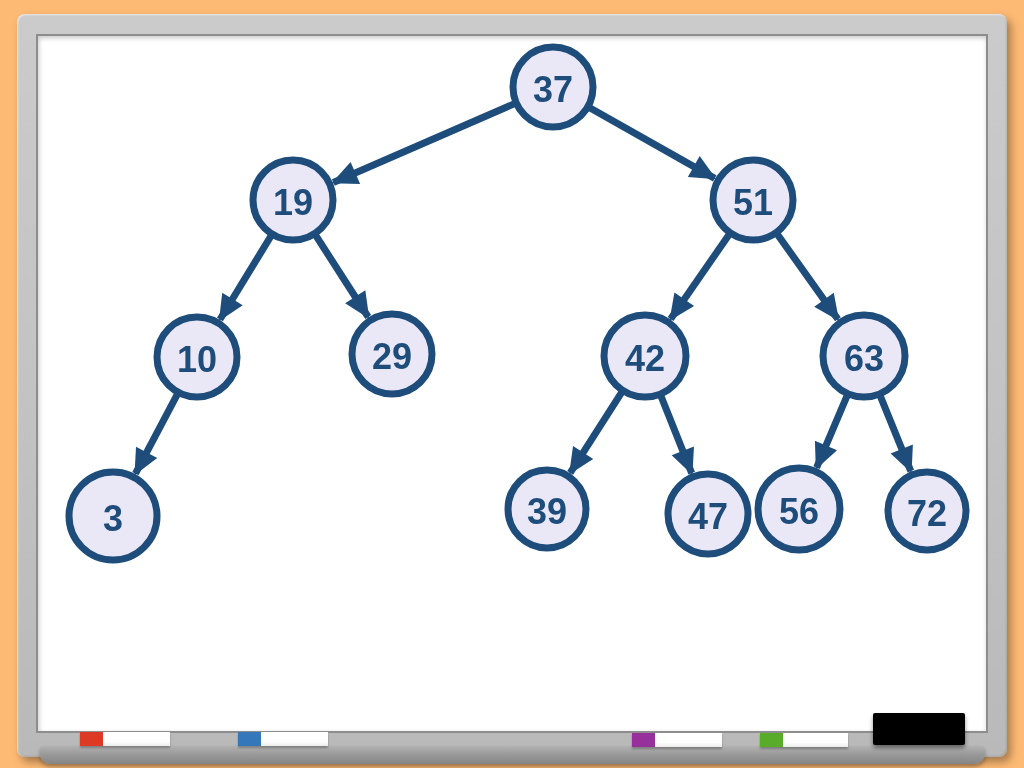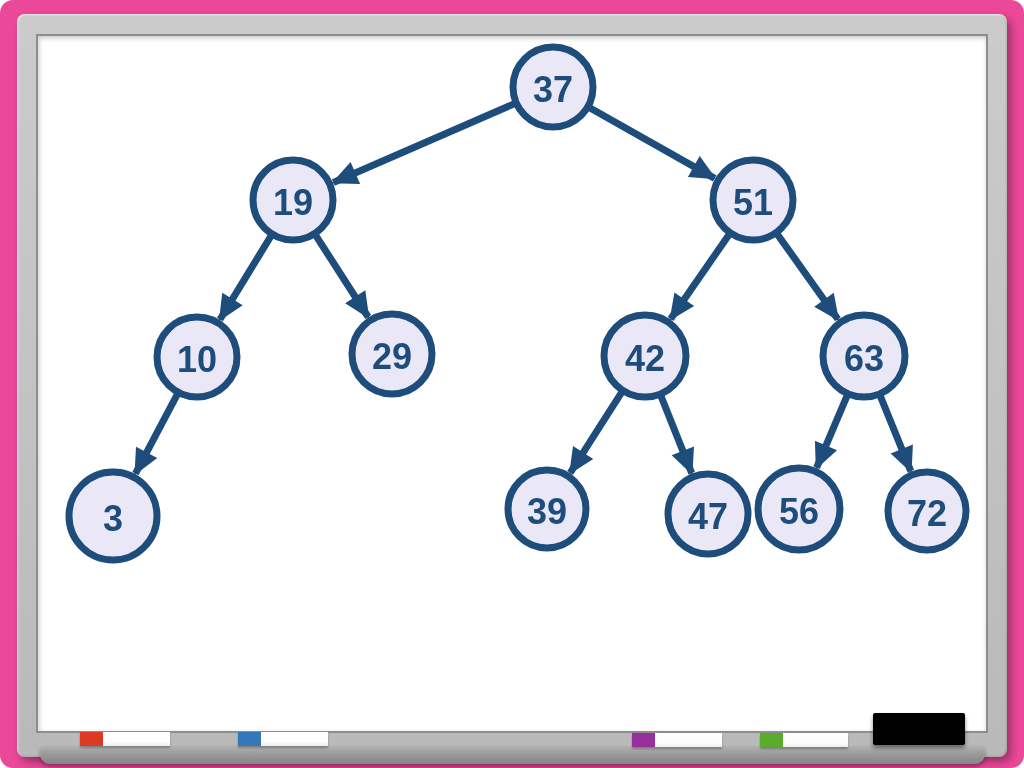--- a/index.html
+++ b/index.html
@@ -2,21 +2,21 @@
 <html><head>
 <meta charset="utf-8">
 <style>
   html,body{margin:0;padding:0;}
   body{
     width:1024px;height:768px;
     background:#ffffff;
     font-family:"Liberation Sans", sans-serif;
     position:relative;overflow:hidden;
   }
-  .page{position:absolute;inset:0;width:1024px;height:768px;background:#ec4899;border-radius:13px;}
+  .page{position:absolute;inset:0;width:1024px;height:768px;background:#fdba74;}
 
   .board-frame{
     position:absolute;left:17px;top:14px;width:990px;height:743px;
     background:linear-gradient(180deg,#cbcbcb 0%,#c3c3c3 50%,#b9b9b9 100%);
     border-radius:8px;
     box-shadow:4px 5px 9px rgba(0,0,0,0.35), inset 1px 1px 2px rgba(255,255,255,0.6), inset -1px -1px 2px rgba(0,0,0,0.12);
   }
   .board-surface{
     position:absolute;left:19px;top:20px;right:19px;bottom:24px;
     background:#ffffff;

